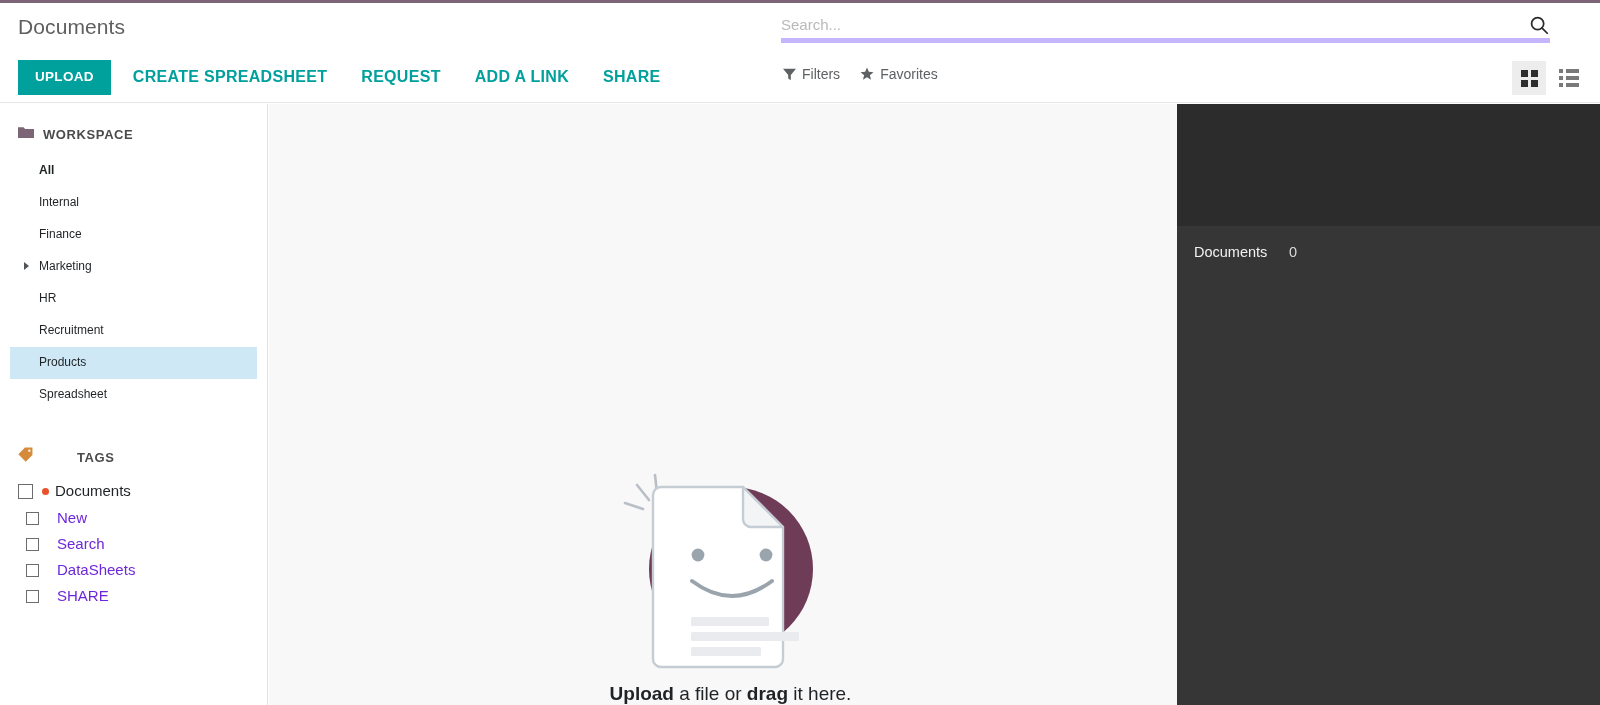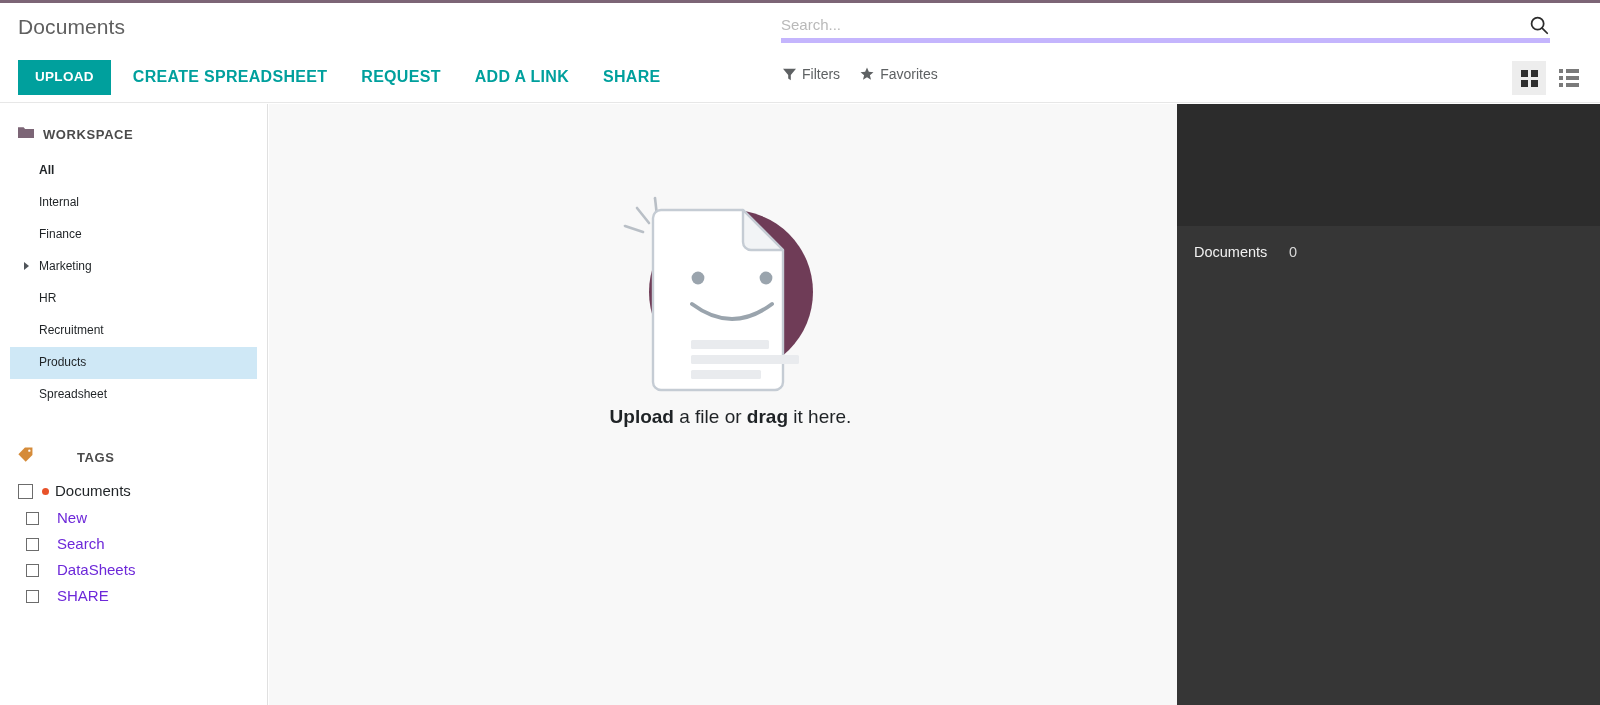--- a/index.html
+++ b/index.html
@@ -183,21 +183,21 @@
     width: 13px; height: 13px;
     border: 1px solid #6c6c6c; background: #fff;
     flex: none;
   }
 
   
   .content {
     position: absolute; left: 269px; top: 104px;
     width: 908px; height: 601px;
     background: #f8f8f8;
-    display: flex; align-items: flex-start; justify-content: center; padding-left: 15px;
+    display: flex; align-items: flex-end; justify-content: center; padding-left: 15px;
   }
   .nocontent { margin-top: 78px; text-align: center; }
   .nocontent .art { width: 280px; height: 210px; margin: 0 auto; }
   .nocontent .caption {
     margin-top: 14px;
     font-size: 19px; color: #1f2326; font-weight: 400;
   }
   .nocontent .caption b { font-weight: 700; }
 
   

